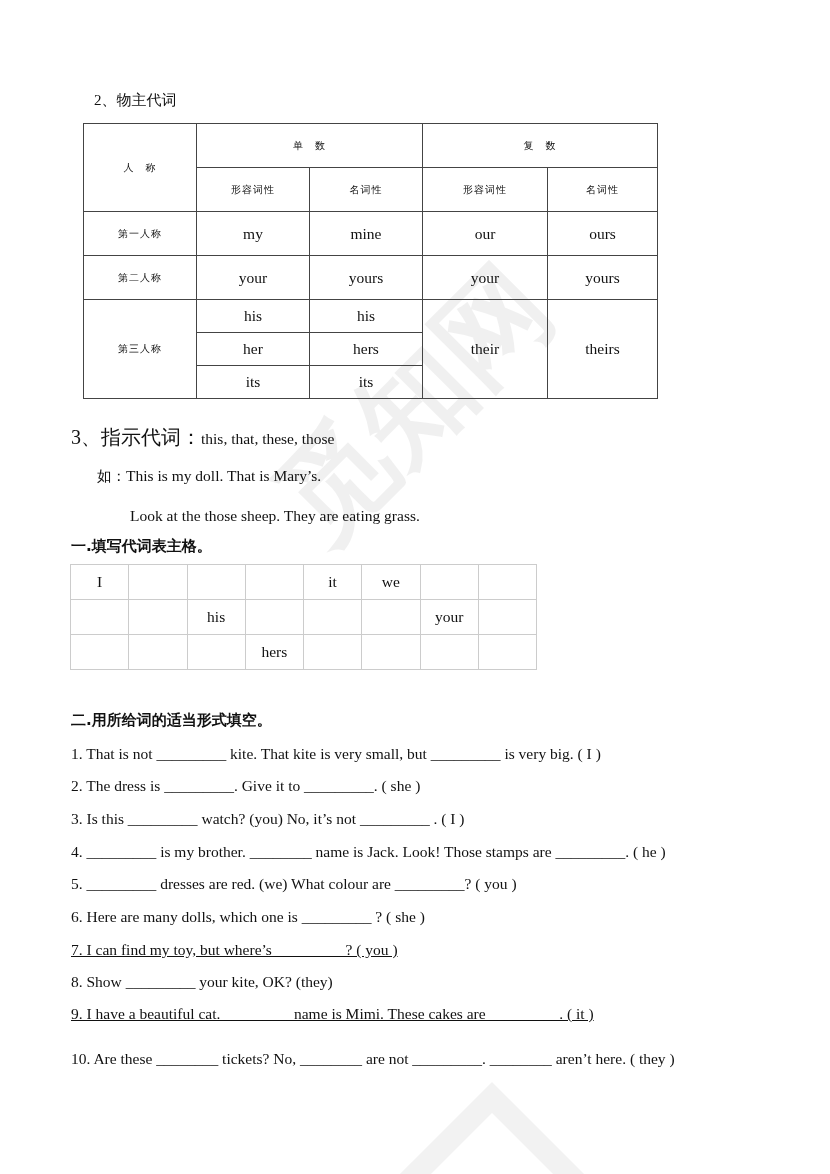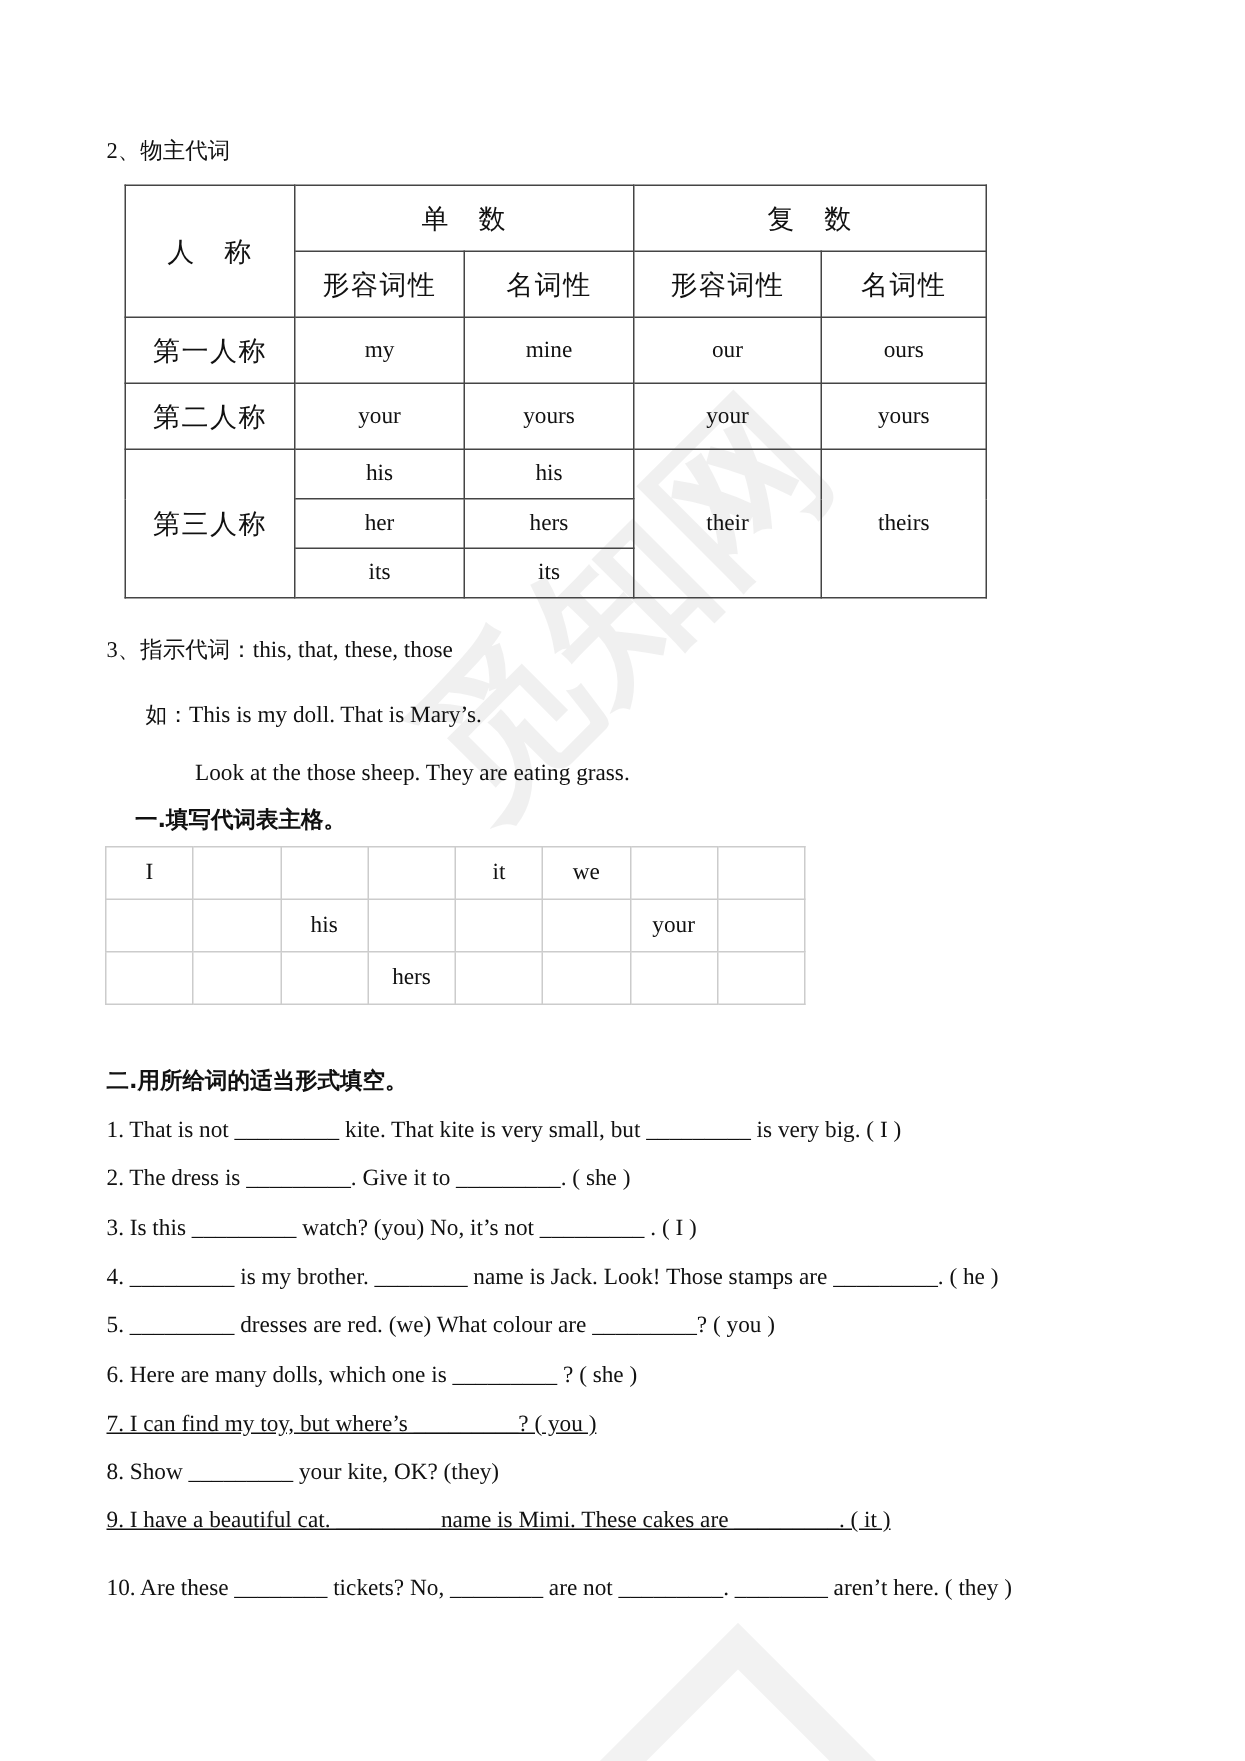--- a/index.html
+++ b/index.html
@@ -2,24 +2,24 @@
 <html><head>
 <meta charset="utf-8">
 <style>
   html, body { margin:0; padding:0; background:#fff; }
   body { width:830px; height:1174px; position:relative; overflow:hidden;
          font-family:"Liberation Serif","DejaVu Serif",serif; color:#111; font-size:15.5px; }
   .wm { position:absolute; color:rgba(0,0,0,0.06); font-family:"DejaVu Sans",sans-serif;
         font-weight:bold; font-size:110px; transform:rotate(-45deg); white-space:nowrap; pointer-events:none; }
   .wm-box { position:absolute; border:22px solid rgba(0,0,0,0.05); transform:rotate(45deg); }
   .abs { position:absolute; }
-  .sec-title { font-size:15px; }
+  .sec-title { font-size:15px;margin-left:23px; }
   table { border-collapse:collapse; position:absolute; }
   .t1 td { border:1px solid #444; text-align:center; vertical-align:middle; font-size:15.5px; }
-  .t1 .cn { font-size:18px; letter-spacing:1px; }
+  .t1 .cn { font-size:10px; letter-spacing:1px; }
   .t2 td { border:1.5px solid #ccc; text-align:center; vertical-align:middle; width:55px; height:32px; font-size:15.5px; }
   .bold-cn { font-family:"DejaVu Sans",sans-serif; font-weight:bold; font-size:15px; }
   .q { position:absolute; left:71px; font-size:15.5px; white-space:pre; }
 </style>
 </head>
 <body>
 
 <div class="wm" style="left:250px;top:330px;">觅知网</div>
 <div class="wm-box" style="left:400px;top:1120px;width:140px;height:140px;"></div>
 
@@ -71,28 +71,28 @@
     <td>hers</td>
   </tr>
   <tr style="height:33px">
     <td>its</td>
     <td>its</td>
   </tr>
 </tbody>
   </table>
 
 <div class="abs" style="left:71px;top:424px;">
-  <span style="font-size:15px;">3、指示代词：</span><span>this, that, these, those</span>
+  <span style="font-size:20px;">3、指示代词：</span><span>this, that, these, those</span>
 </div>
 <div class="abs" style="left:97px;top:467px;">
   <span style="font-size:14.5px;">如：</span><span>This is my doll. That is Mary’s.</span>
 </div>
 <div class="abs" style="left:130px;top:507px;">Look at the those sheep. They are eating grass.</div>
 
-<div class="abs bold-cn" style="left:71px;top:537px;margin-left:19px;">一.填写代词表主格。</div>
+<div class="abs bold-cn" style="left:71px;top:537px;">一.填写代词表主格。</div>
 
 <table class="t2" style="left:70px;top:564px;width:467px;">
   <tbody>
       <tr>
     <td>I</td>
     <td></td>
     <td></td>
     <td></td>
     <td>it</td>
     <td>we</td>

